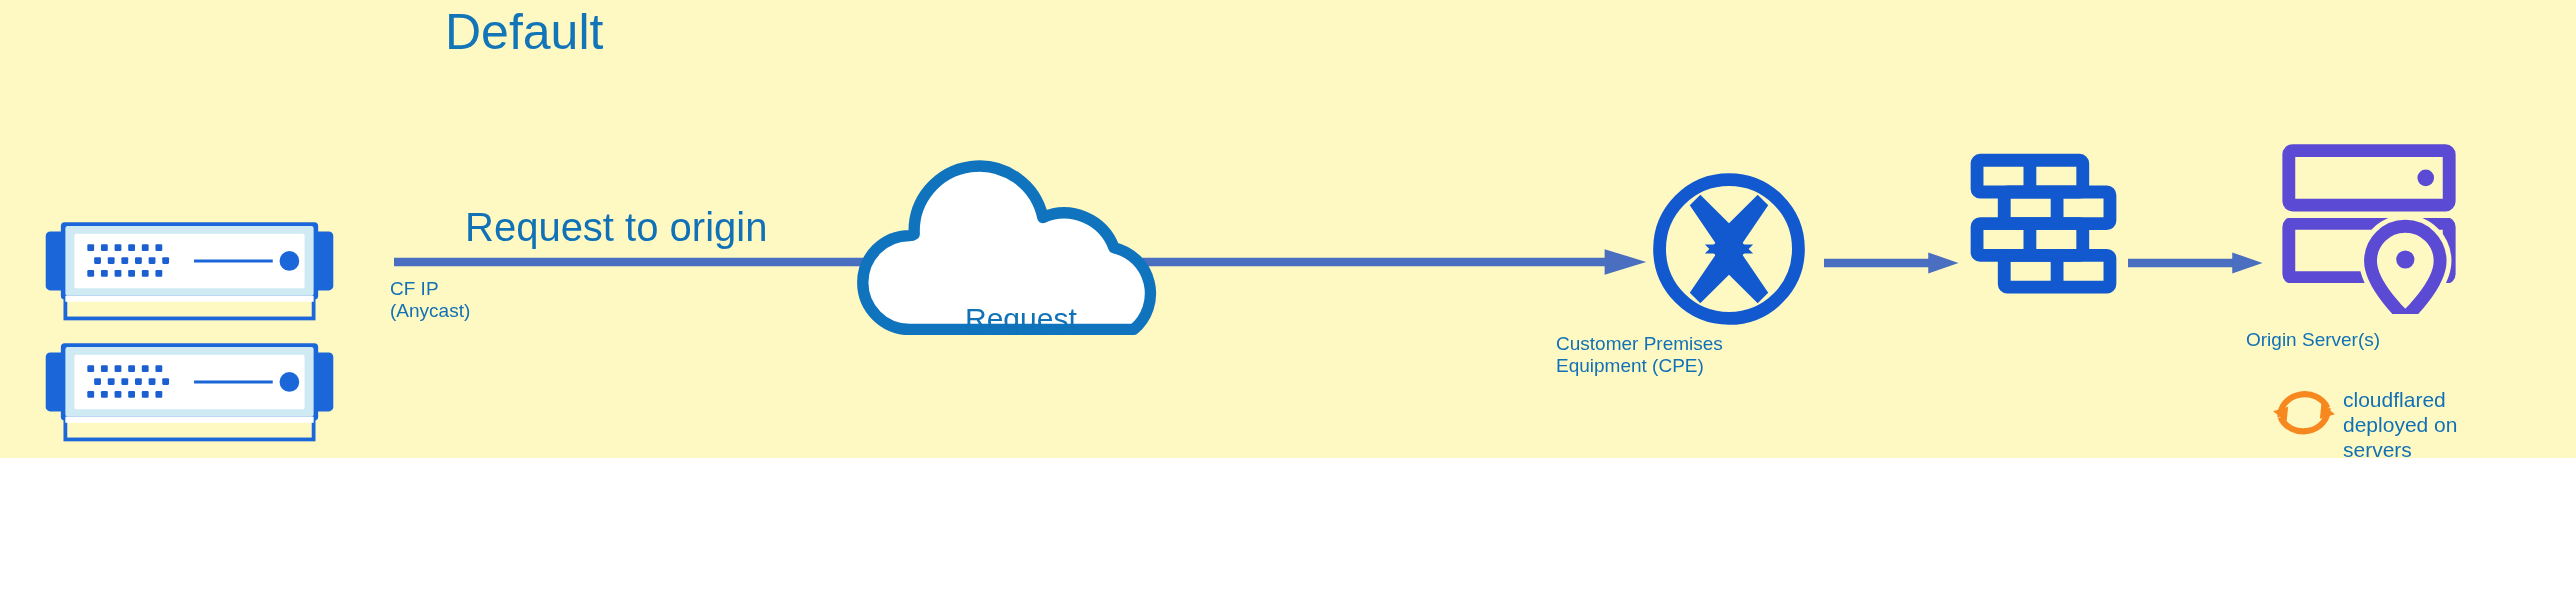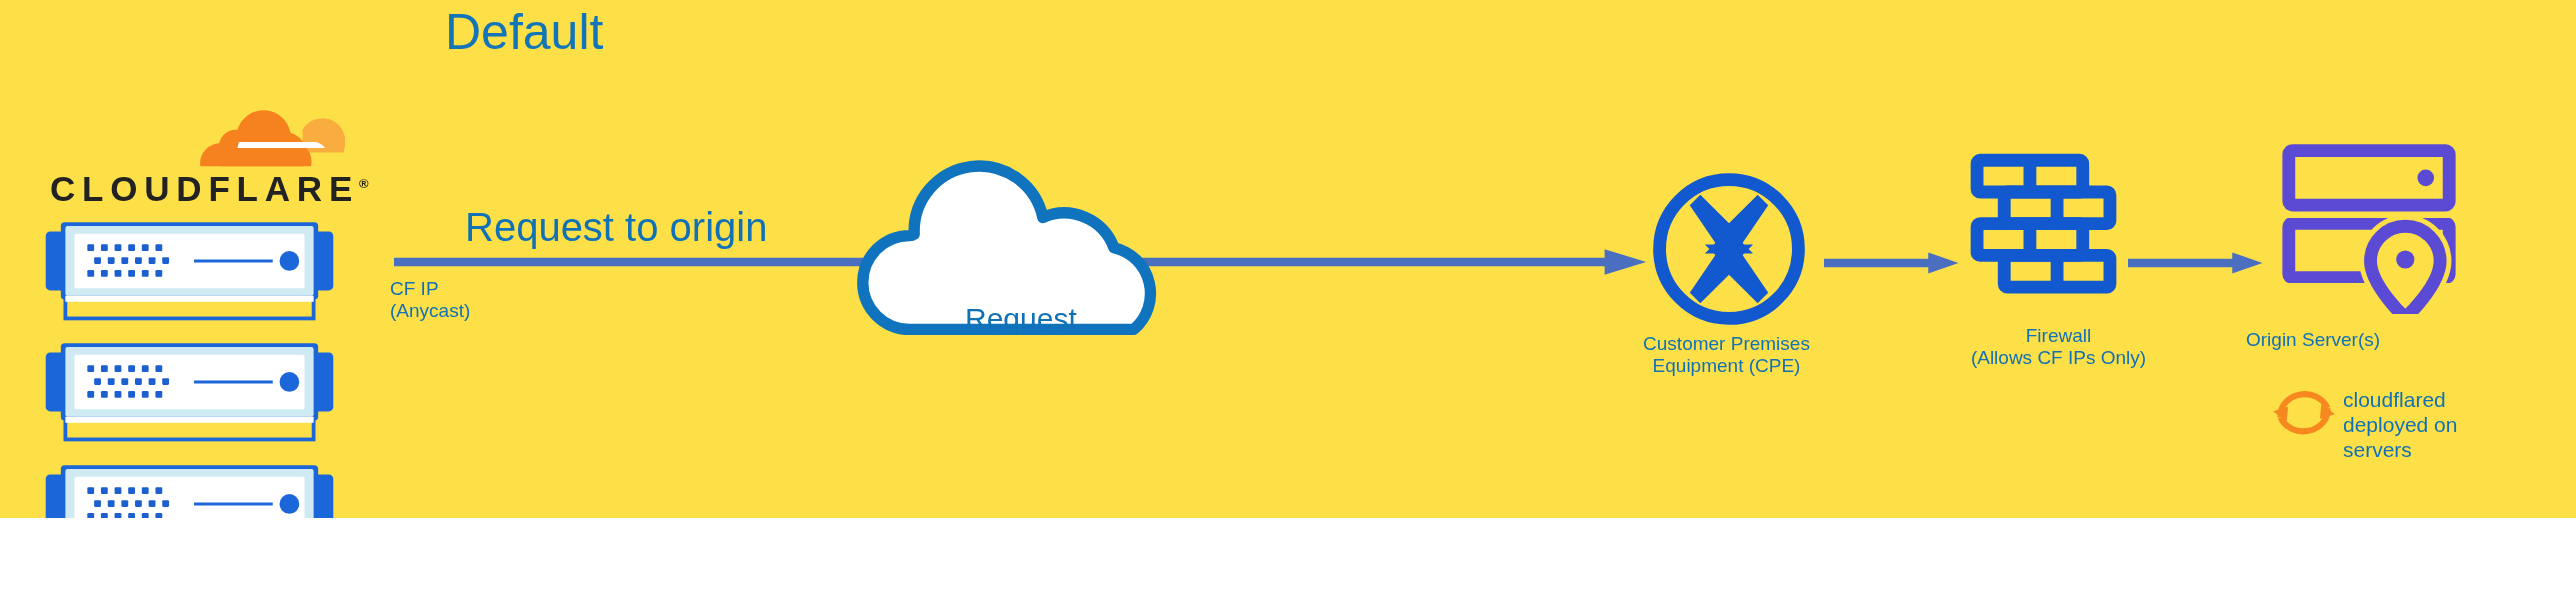--- a/index.html
+++ b/index.html
@@ -7,22 +7,22 @@
     padding: 0;
     background: #ffffff;
   }
   body {
     font-family: "Liberation Sans", sans-serif;
     -webkit-font-smoothing: antialiased;
   }
   #canvas {
     position: relative;
     width: 2576px;
-    height: 518px;
-    background: #fde047;
+    height: 458px;
+    background: #fef9c3;
     overflow: hidden;
   }
   .abs { position: absolute; }
 
   
   #diagram-title {
     left: 445px;
     top: 3px;
     font-size: 50px;
     color: #1275b8;
@@ -60,21 +60,21 @@
   
   .label {
     color: #1171b6;
     font-size: 19px;
     line-height: 1.18;
     white-space: pre-line;
   }
   #label-request-to-origin { left: 465px; top: 204px; font-size: 40px; }
   #label-cf-ip { left: 390px; top: 278px; }
   #label-internet { left: 965px; top: 301px; font-size: 30px; }
-  #label-cpe { left: 1556px; top: 333px; text-align: center; width: 341px; }
+  #label-cpe { left: 1556px; top: 333px; width: 341px; }
   #label-firewall { left: 1892px; top: 325px; text-align: center; width: 333px; }
   #label-origin { left: 2246px; top: 329px; text-align: left; width: 318px; }
   #label-cloudflared {
     left: 2343px;
     top: 387px;
     font-size: 21px;
     line-height: 1.2;
     width: 197px;
   }
 
@@ -104,33 +104,20 @@
   #cloudflared-icon { left: 2270px; top: 378px; width: 68px; height: 68px; }
   #cloudflared-icon svg { display:block; width:100%; height:100%; }
 </style>
 </head>
 <body>
 
 <div id="canvas">
 
   <div class="abs" id="diagram-title">Default</div>
 
-  <div class="abs" id="cf-brand">
-    <div class="abs" id="cf-logo-mark">
-      <svg viewBox="0 0 210 95" xmlns="http://www.w3.org/2000/svg">
-        <path d="M150 46 a30 30 0 0 1 56 18 a28 28 0 0 1 -2 12 l-54 0 z" fill="#faad3f"></path>
-        <path d="M40 94 l0 -22 a22 22 0 0 1 24 -26 a36 36 0 0 1 70 4 a30 30 0 0 1 18 44 l-112 0 z" fill="#f6821f"></path>
-        <path d="M15 94 a26 26 0 0 1 28 -30 l104 0 a26 26 0 0 1 14 30 z" fill="#f6821f"></path>
-        <path d="M66 62 l102 0 a24 24 0 0 1 12 8 l-116 0 z" fill="#ffffff"></path>
-      </svg>
-    </div>
-    <div class="abs" id="cf-wordmark">
-      <span>CLOUDFLARE</span><span class="reg">®</span>
-    </div>
-  </div>
 
   <div class="abs server-unit" style="left:23px; top:213px;">
     <svg viewBox="0 0 440 150" xmlns="http://www.w3.org/2000/svg">
       <rect x="30" y="24" width="380" height="78" rx="6" fill="#1b66d8"></rect>
       <rect x="50" y="12" width="340" height="102" rx="5" fill="#1b66d8"></rect>
       <rect x="56" y="17" width="328" height="92" rx="3" fill="#cfeaf3"></rect>
       <rect x="68" y="27" width="304" height="72" rx="2" fill="#ffffff"></rect>
       <rect x="56" y="113" width="328" height="26" fill="none" stroke="#1b66d8" stroke-width="5"></rect>
       <rect x="56" y="109" width="328" height="8" fill="#ffffff"></rect>
       <g fill="#1b5fd0">
@@ -280,22 +267,20 @@
         <line x1="82" y1="12" x2="82" y2="54"></line>
         <rect x="48" y="54" width="140" height="42" rx="4"></rect>
         <line x1="118" y1="54" x2="118" y2="96"></line>
         <rect x="12" y="96" width="140" height="42" rx="4"></rect>
         <line x1="82" y1="96" x2="82" y2="138"></line>
         <rect x="48" y="138" width="140" height="42" rx="4"></rect>
         <line x1="118" y1="138" x2="118" y2="180"></line>
       </g>
     </svg>
   </div>
-  <div class="abs label" id="label-firewall">Firewall
-(Allows CF IPs Only)</div>
 
   <div class="abs small-arrow" id="arrow-firewall-origin">
     <svg viewBox="0 0 180 34" xmlns="http://www.w3.org/2000/svg">
       <line x1="0" y1="17" x2="146" y2="17" stroke="#4a6ec0" stroke-width="11"></line>
       <polygon points="138,3 178,17 138,31" fill="#4a6ec0"></polygon>
     </svg>
   </div>
 
   <div class="abs" id="origin-icon">
     <svg viewBox="0 0 240 230" xmlns="http://www.w3.org/2000/svg">

